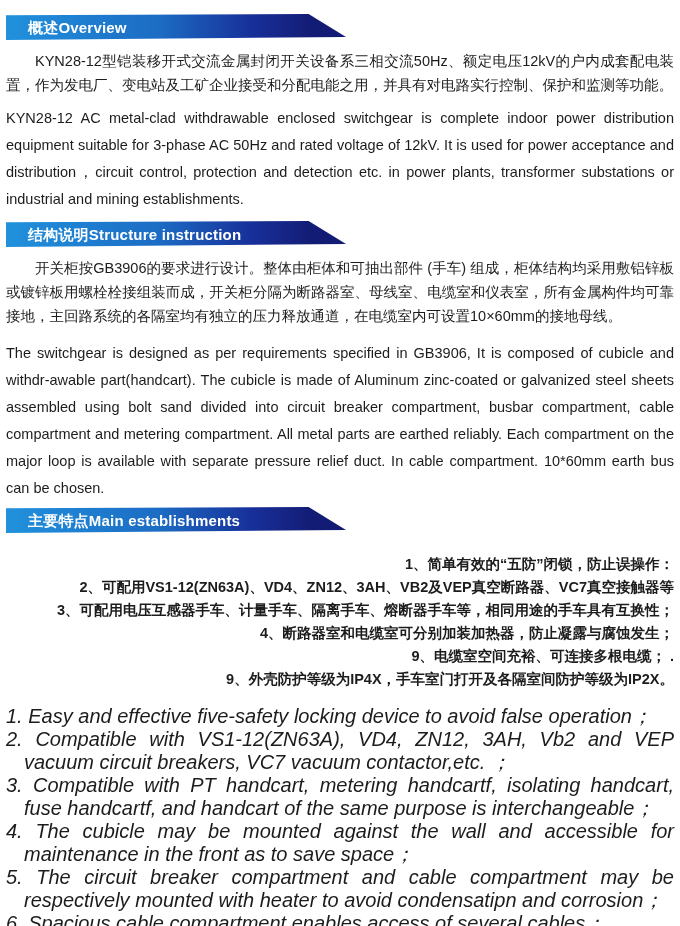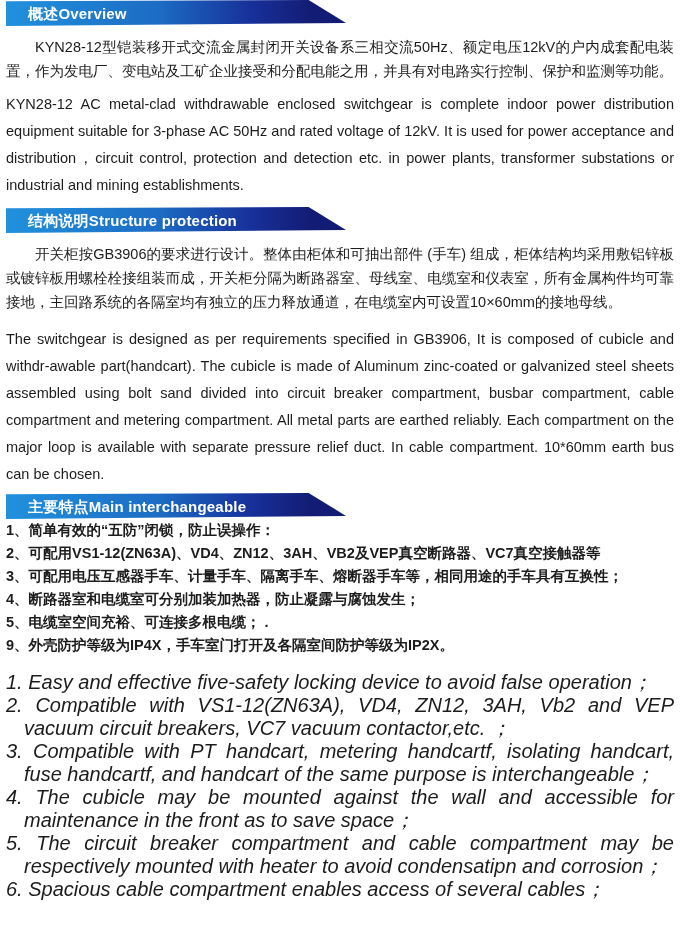--- a/index.html
+++ b/index.html
@@ -3,21 +3,21 @@
 <meta charset="utf-8">
 <style>
   html, body { margin: 0; padding: 0; }
   body {
     width: 680px; height: 926px;
     background: #ffffff;
     font-family: "Liberation Sans", "DejaVu Sans", sans-serif;
     color: #1c1c1c;
     overflow: hidden;
   }
-  .page { box-sizing: border-box; width: 680px; height: 926px; padding: 0 6px 0 6px; }
+  .page { box-sizing: border-box; width: 680px; height: 926px; padding: 14px 6px 0 6px; }
 
   
   .banner {
     position: relative;
     width: 340px; height: 26px;
     box-sizing: border-box;
     padding: 4px 0 0 22px;
     background: linear-gradient(to right, #2191DC 0%, #1C6CC4 45%, #17309A 72%, #131C74 90%);
     clip-path: polygon(0 5%, 89% 0, 100% 88%, 0 100%);
     color: #ffffff;
@@ -39,21 +39,21 @@
     margin: 8px 0 0 0;
     font-size: 14.5px;
     line-height: 27px;
     text-align: justify;
   }
   .banner-2 { margin-top: 8px; }
   .en-para-2 { margin-top: 12px; }
   .banner-3 { margin-top: 5px; }
 
   ul.feature-list { list-style: none; margin: 0; padding: 0; }
-  ul.cn-list { margin-top: 0; }
+  ul.cn-list { margin-top: 20px; text-align: right; }
   ul.cn-list li {
     font-size: 14.5px;
     line-height: 23px;
     font-weight: 700;
     padding-left: 30px;
     text-indent: -30px;
   }
   ul.en-list { margin-top: 14px; }
   ul.en-list li {
     font-size: 20px;
@@ -72,36 +72,36 @@
   <section>
     <div class="banner">
       <span>概述Overview</span>
     </div>
     <p class="cn-para">KYN28-12型铠装移开式交流金属封闭开关设备系三相交流50Hz、额定电压12kV的户内成套配电装置，作为发电厂、变电站及工矿企业接受和分配电能之用，并具有对电路实行控制、保护和监测等功能。</p>
     <p class="en-para">KYN28-12 AC metal-clad withdrawable enclosed switchgear is complete indoor power distribution equipment suitable  for 3-phase AC 50Hz and rated voltage of 12kV. It is used for power  acceptance and  distribution，circuit control, protection and detection etc. in power plants, transformer substations or industrial and mining establishments.</p>
   </section>
 
   <section>
     <div class="banner banner-2">
-      <span>结构说明Structure protection</span>
+      <span>结构说明Structure instruction</span>
     </div>
     <p class="cn-para">开关柜按GB3906的要求进行设计。整体由柜体和可抽出部件 (手车) 组成，柜体结构均采用敷铝锌板或镀锌板用螺栓栓接组装而成，开关柜分隔为断路器室、母线室、电缆室和仪表室，所有金属构件均可靠接地，主回路系统的各隔室均有独立的压力释放通道，在电缆室内可设置10×60mm的接地母线。</p>
     <p class="en-para en-para-2">The switchgear is designed as per requirements specified in GB3906, It is composed of cubicle and withdr-awable part(handcart). The cubicle is made of Aluminum zinc-coated or galvanized steel sheets assembled using bolt sand  divided into  circuit breaker  compartment,  busbar  compartment,  cable  compartment and metering compartment. All metal parts are earthed reliably. Each compartment on the major loop is available with separate pressure relief duct. In cable compartment. 10*60mm earth bus can be chosen.</p>
   </section>
 
   <section>
     <div class="banner banner-3">
-      <span>主要特点Main interchangeable</span>
+      <span>主要特点Main establishments</span>
     </div>
     <ul class="feature-list cn-list">
         <li>1、简单有效的“五防”闭锁，防止误操作：</li>
         <li>2、可配用VS1-12(ZN63A)、VD4、ZN12、3AH、VB2及VEP真空断路器、VC7真空接触器等</li>
         <li>3、可配用电压互感器手车、计量手车、隔离手车、熔断器手车等，相同用途的手车具有互换性；</li>
         <li>4、断路器室和电缆室可分别加装加热器，防止凝露与腐蚀发生；</li>
-        <li>5、电缆室空间充裕、可连接多根电缆；    .</li>
+        <li>9、电缆室空间充裕、可连接多根电缆；    .</li>
         <li>9、外壳防护等级为IP4X，手车室门打开及各隔室间防护等级为IP2X。</li>
       </ul>
     <ul class="feature-list en-list">
         <li>1. Easy and effective five-safety locking device to avoid false operation；</li>
         <li>2. Compatible with VS1-12(ZN63A), VD4, ZN12, 3AH, Vb2 and VEP  vacuum circuit breakers, VC7 vacuum contactor,etc.  ；</li>
         <li>3. Compatible with PT handcart, metering handcartf, isolating handcart, fuse handcartf, and handcart of the same purpose is interchangeable；</li>
         <li>4. The cubicle may be mounted against the wall and accessible for maintenance in the front as to save space；</li>
         <li>5. The circuit breaker compartment and cable compartment may be respectively mounted with heater to avoid condensatipn and corrosion；</li>
         <li>6. Spacious cable compartment enables access of several cables；</li>
       </ul>

